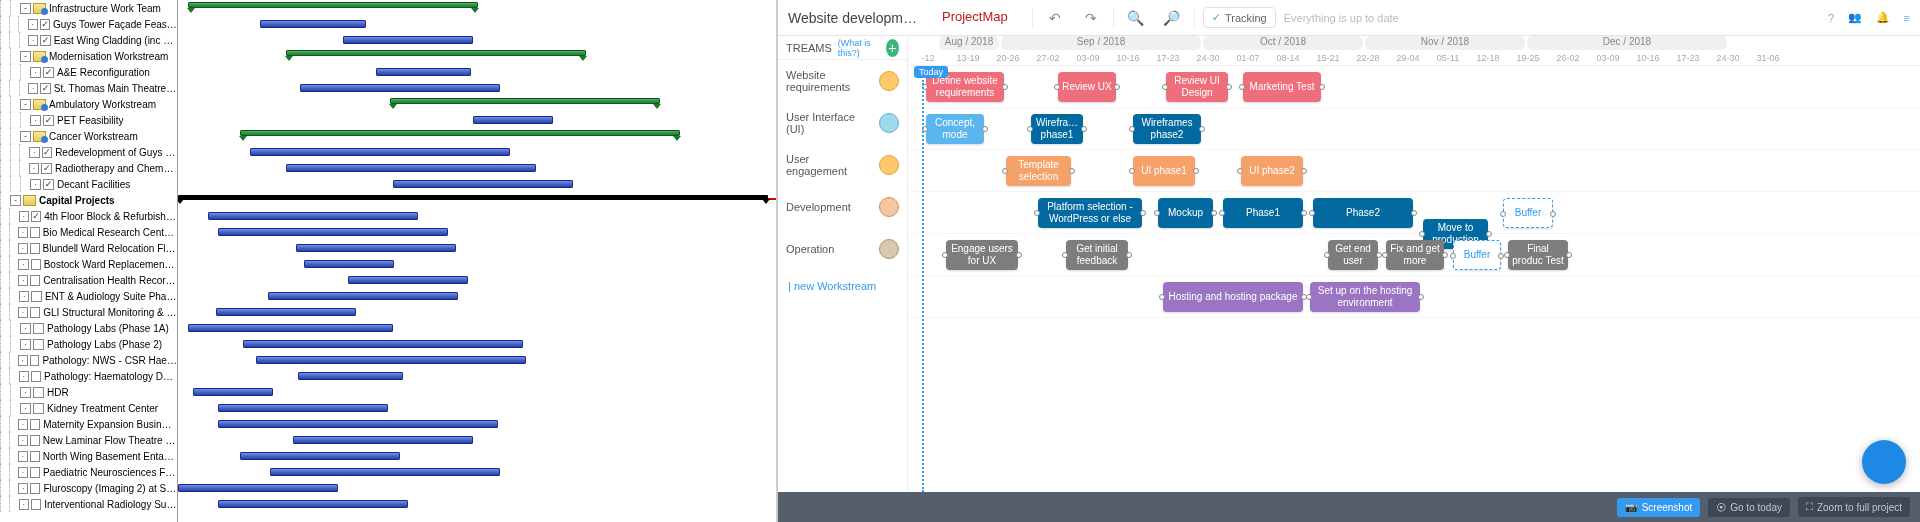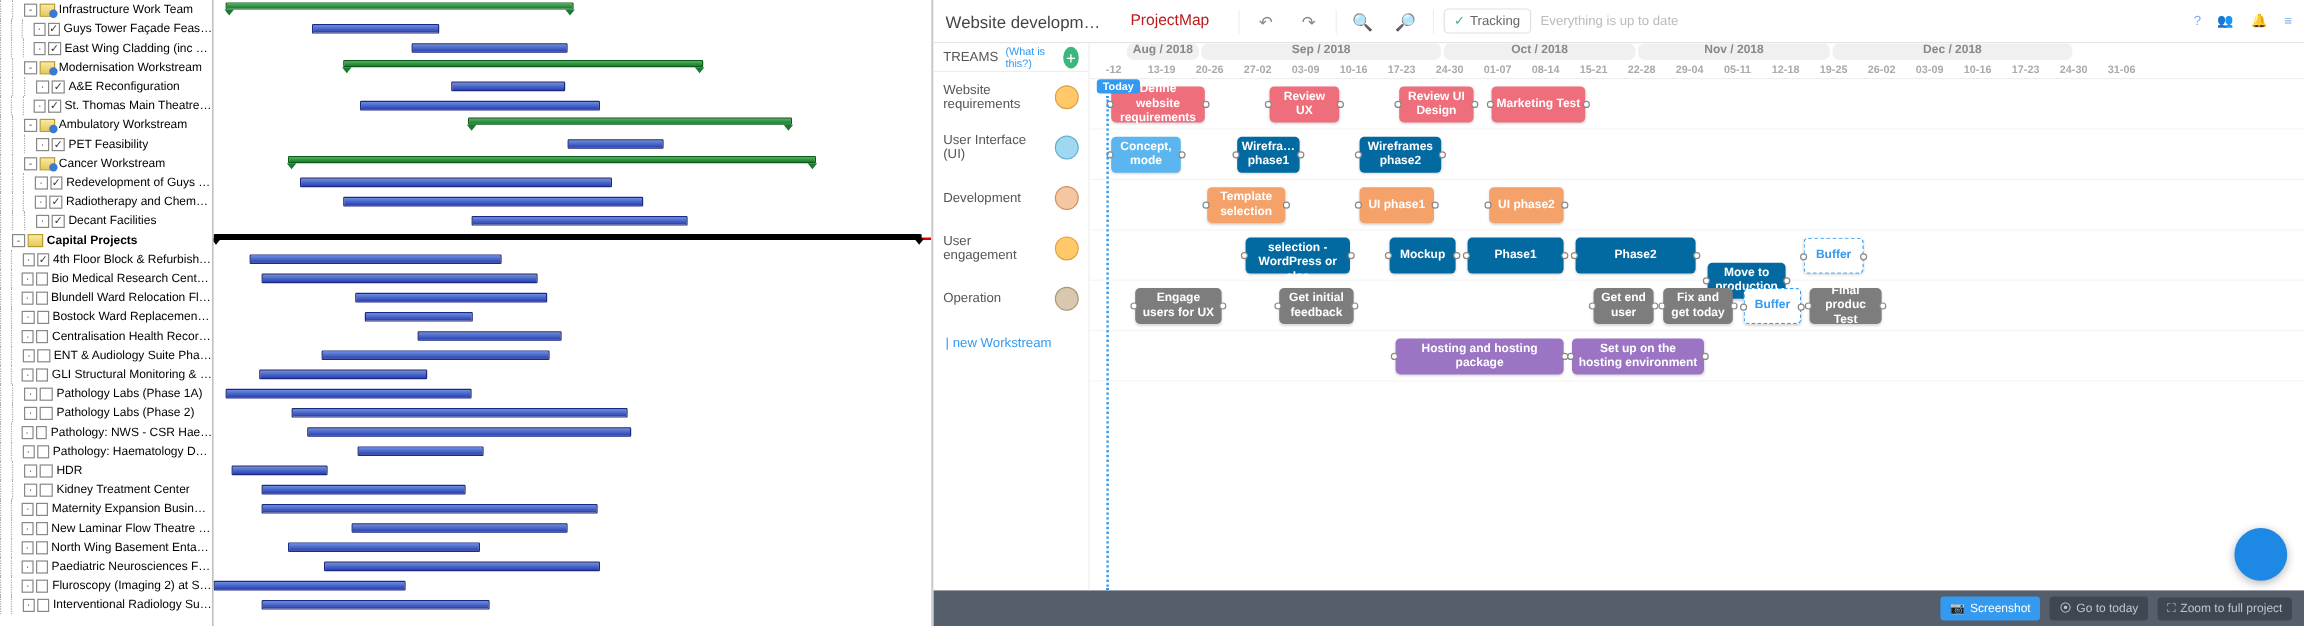--- a/index.html
+++ b/index.html
@@ -46,21 +46,21 @@
   .r-righticons { display:flex; gap:14px; align-items:center; color:#7aa9e0; }
 
   .r-body { flex:1; display:flex; overflow:hidden; position:relative; }
   .r-side { width: 130px; border-right:1px solid #eee; }
   .r-lane-label { height: 42px; display:flex; align-items:center; padding:0 8px; font-size:11px; color:#555; gap:6px; }
   .r-lane-label .avatar { width:20px; height:20px; border-radius:50%; background:#ffc869; flex-shrink:0; margin-left:auto; border:1px solid #e0a040;}
   .r-lane-label .avatar.b2{background:#a0d8ef;border-color:#60b0d0;}
   .r-lane-label .avatar.b3{background:#f5c6a0;border-color:#d09060;}
   .r-lane-label .avatar.b4{background:#d8c8b0;border-color:#a89870;}
 
-  .r-timeline { flex:1; position:relative; overflow:hidden;font-weight:bold; }
+  .r-timeline { flex:1; position:relative; overflow:hidden; }
   .r-months { height: 14px; display:flex; font-size:10px; color:#888; }
   .r-month { flex-shrink:0; text-align:center; background:#f0f0f0; border-radius:6px; padding:0 4px; margin:0 1px; }
   .r-weeks { height: 16px; display:flex; font-size:9px; color:#aaa; border-bottom:1px solid #eee;}
   .r-week { width: 40px; flex-shrink:0; text-align:center; line-height:16px; }
   .r-today-badge { position:absolute; left:6px; top:30px; background:#339af0; color:#fff; font-size:9px; padding:1px 5px; border-radius:3px; z-index:5;}
   .r-today-line { position:absolute; left:14px; top:44px; bottom:0; border-left:2px dotted #339af0; z-index:1;}
 
   .r-lanes { position:relative; }
   .r-lane { height:42px; position:relative; border-bottom:1px solid #f5f5f5; }
   .r-card { position:absolute; height:30px; top:6px; border-radius:4px; font-size:10px; color:#fff; display:flex; align-items:center; justify-content:center; text-align:center; padding:0 4px; line-height:1.2; box-shadow:0 1px 2px rgba(0,0,0,.15); }
@@ -459,26 +459,26 @@
       <div id="lane-labels">
           <div class="r-lane-label">
             <span>Website requirements</span>
             <span class="avatar b1"></span>
           </div>
           <div class="r-lane-label">
             <span>User Interface (UI)</span>
             <span class="avatar b2"></span>
           </div>
           <div class="r-lane-label">
+            <span>User engagement</span>
+            <span class="avatar b1"></span>
+          </div>
+          <div class="r-lane-label">
             <span>Development</span>
             <span class="avatar b3"></span>
-          </div>
-          <div class="r-lane-label">
-            <span>User engagement</span>
-            <span class="avatar b1"></span>
           </div>
           <div class="r-lane-label">
             <span>Operation</span>
             <span class="avatar b4"></span>
           </div>
         </div>
       <div class="r-newws">| new Workstream</div>
     </div>
 
     <div class="r-timeline">
@@ -566,21 +566,21 @@
               <span>UI phase1</span>
               <span class="dot r"></span>
             </div>
             <div class="r-card orange" style="left: 333px; width: 62px;">
               <span class="dot l"></span>
               <span>UI phase2</span>
               <span class="dot r"></span>
             </div>
           </div>
           <div class="r-lane">
-            <div class="r-card blue" style="left: 130px; width: 87px;">
+            <div class="r-card blue" style="left: 130px; width: 104px;">
               <span class="dot l"></span>
               <span>Platform selection - WordPress or else</span>
               <span class="dot r"></span>
             </div>
             <div class="r-card blue" style="left: 250px; width: 55px;">
               <span class="dot l"></span>
               <span>Mockup</span>
               <span class="dot r"></span>
             </div>
             <div class="r-card blue" style="left: 315px; width: 80px;">
@@ -615,21 +615,21 @@
               <span>Get initial feedback</span>
               <span class="dot r"></span>
             </div>
             <div class="r-card grey" style="left: 420px; width: 50px;">
               <span class="dot l"></span>
               <span>Get end user</span>
               <span class="dot r"></span>
             </div>
             <div class="r-card grey" style="left: 478px; width: 58px;">
               <span class="dot l"></span>
-              <span>Fix and get today</span>
+              <span>Fix and get more</span>
               <span class="dot r"></span>
             </div>
             <div class="r-card buffer" style="left: 545px; width: 48px;">
               <span class="dot l"></span>
               <span>Buffer</span>
               <span class="dot r"></span>
             </div>
             <div class="r-card grey" style="left: 600px; width: 60px;">
               <span class="dot l"></span>
               <span>Final produc Test</span>

